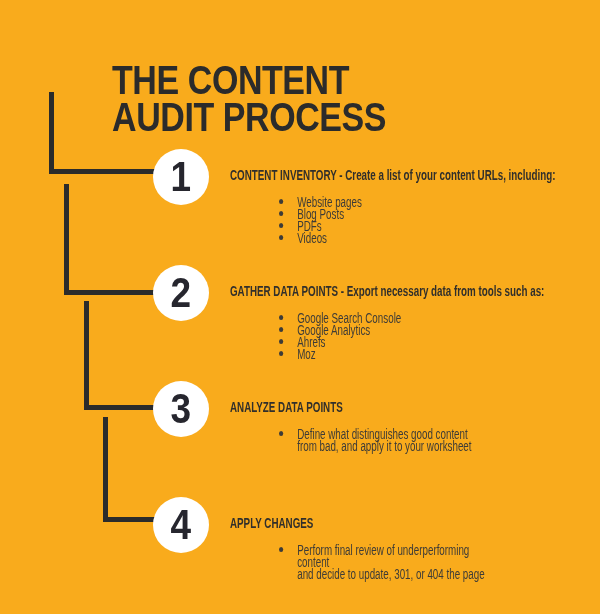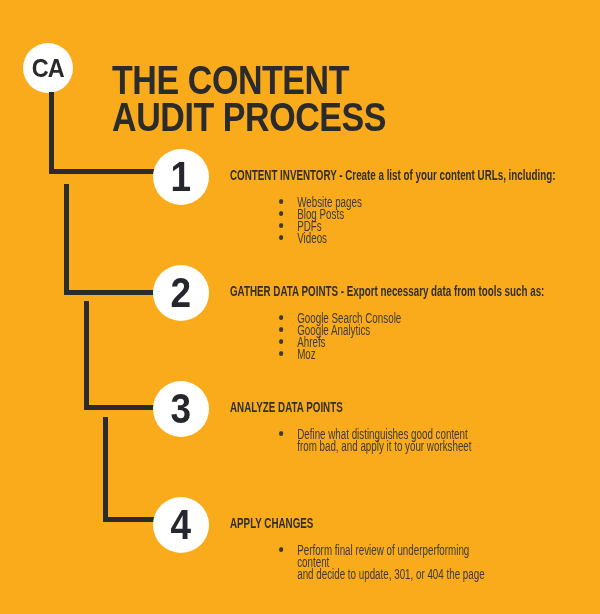--- a/index.html
+++ b/index.html
@@ -61,23 +61,20 @@
   .bullets li::before{
     content:"";position:absolute;left:-26px;top:3px;
     width:6px;height:5px;border-radius:50%;background:#3D3B37;
   }
 </style>
 </head>
 <body>
 
 <div id="canvas">
 
-  <div class="ca-circle">
-    <span>CA</span>
-  </div>
 
   <h1 class="title">THE CONTENT
 AUDIT PROCESS</h1>
 
   <div class="line" style="left:49px;top:92px;width:5px;height:82px;"></div>
   <div class="line" style="left:49px;top:169px;width:111px;height:5px;"></div>
   <div class="line" style="left:64px;top:184px;width:5px;height:111px;"></div>
   <div class="line" style="left:64px;top:290px;width:96px;height:5px;"></div>
   <div class="line" style="left:84px;top:301px;width:5px;height:109px;"></div>
   <div class="line" style="left:84px;top:405px;width:76px;height:5px;"></div>

